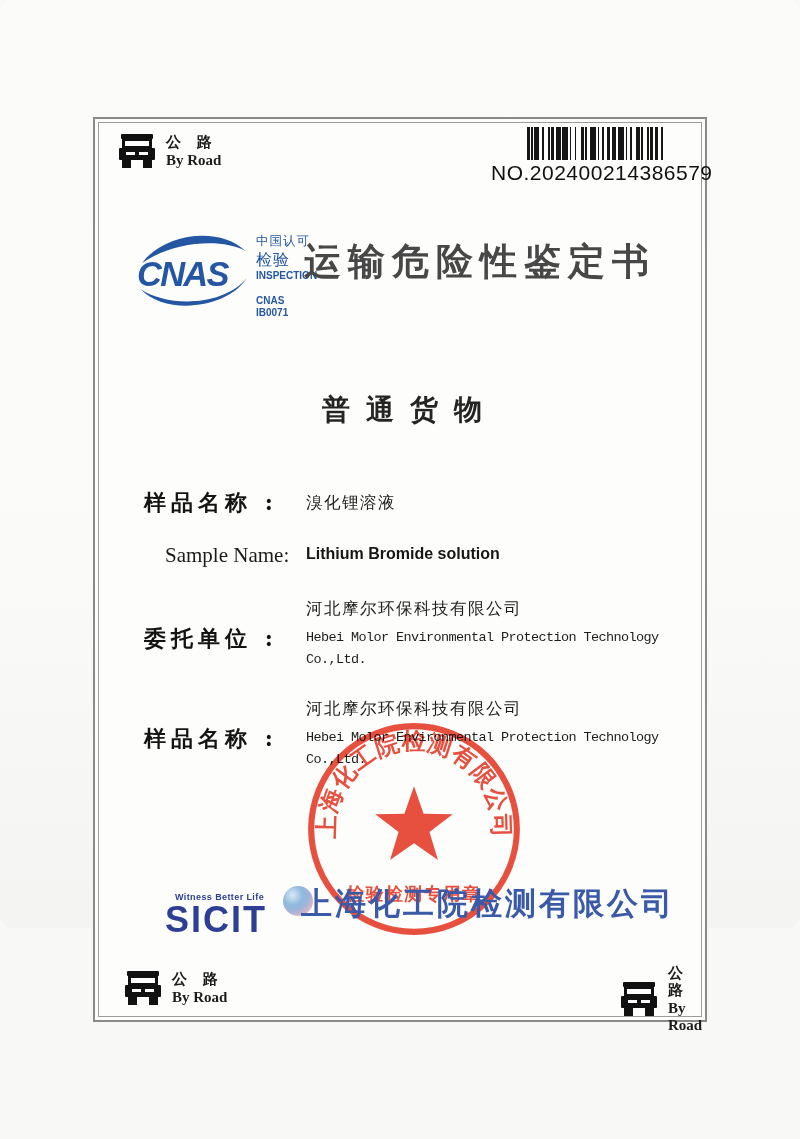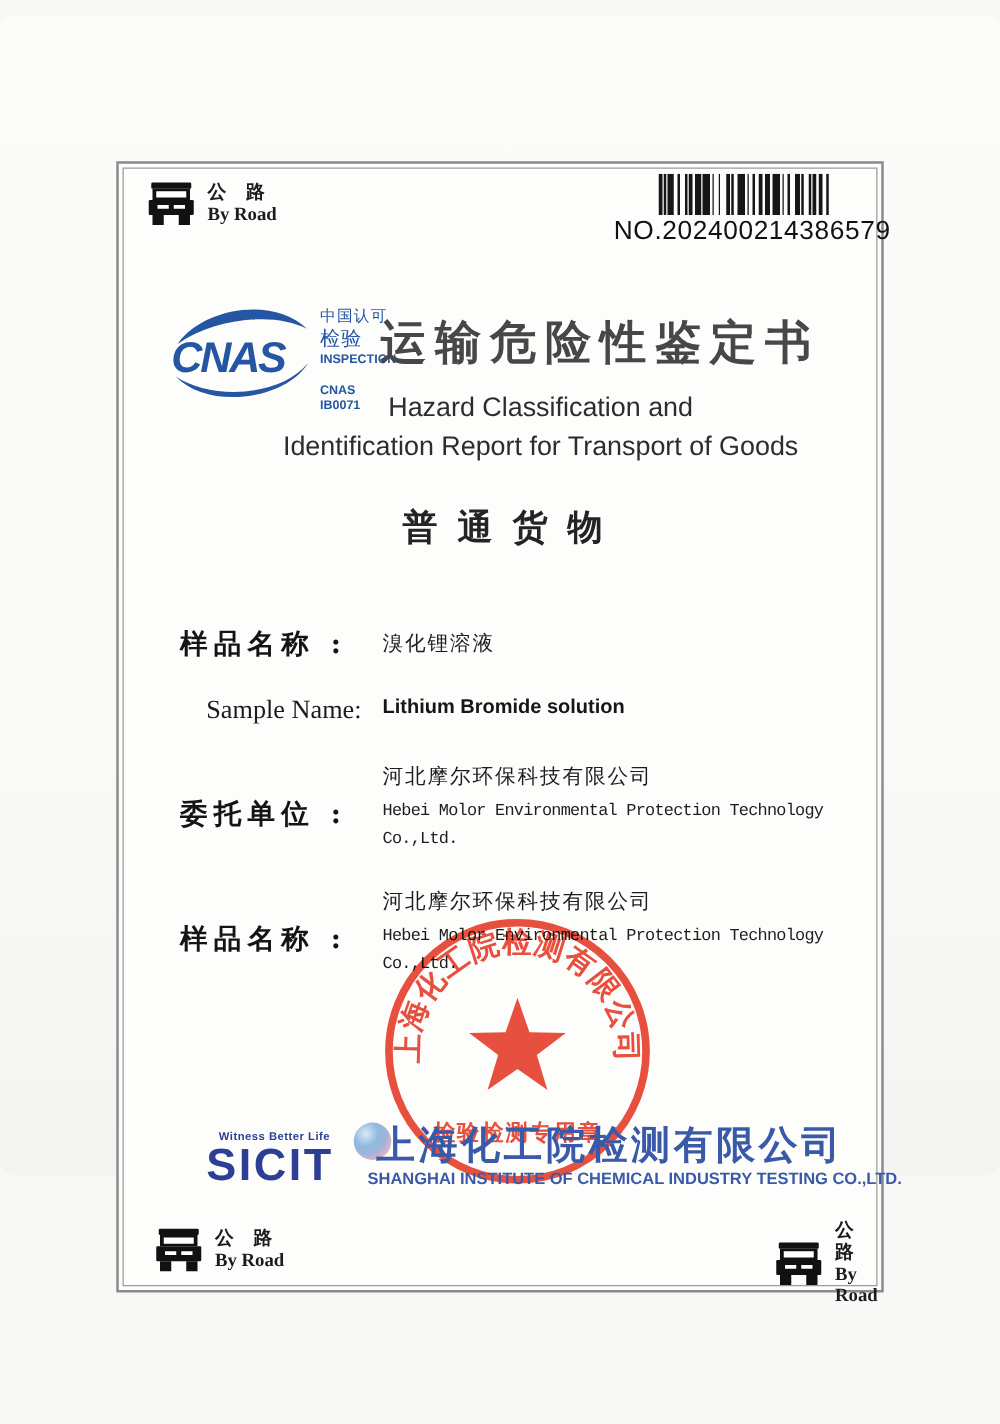--- a/index.html
+++ b/index.html
@@ -5,21 +5,21 @@
   * { margin:0; padding:0; box-sizing:border-box; }
   html,body { width:800px; height:1139px; }
   body {
     position:relative;
     background:#f8f8f6;
     font-family:"Liberation Sans", sans-serif;
     color:#2e2e2e;
     overflow:hidden;
   }
   .sheet {
-    position:absolute; left:0; top:12px; width:800px; height:928px;
+    position:absolute; left:0; top:0; width:800px; height:928px;
     background:linear-gradient(180deg,#fbfbf9 0%, #fafaf8 60%, #f4f4f2 100%);
     border-radius:12px;
   }
   
   .frame {
     position:absolute; left:93px; top:117px; width:614px; height:905px;
     border:2px solid #8a8a8a;
     background:#fdfdfb;
   }
   .frame-inner {
@@ -198,24 +198,20 @@
         </svg>
         <div class="cnas-side">
           <div class="b1">中国认可</div>
           <div class="b2">检验</div>
           <div class="b3">INSPECTION</div>
           <div class="b4">CNAS IB0071</div>
         </div>
       </div>
 
       <div class="title-cn">运输危险性鉴定书</div>
-      <div class="title-en">
-        <div>Hazard Classification and</div>
-        <div>Identification Report for Transport of Goods</div>
-      </div>
       <div class="category-cn">普通货物</div>
 
       <div class="f-label" style="top:369px;">样品名称 :</div>
       <div class="f-val-cn" style="top:373px;">溴化锂溶液</div>
       <div class="f-label-serif" style="top:424px;">Sample Name:</div>
       <div class="f-val-sans" style="top:426px;">Lithium Bromide solution</div>
 
       <div class="f-val-cn" style="top:479px;">河北摩尔环保科技有限公司</div>
       <div class="f-label" style="top:505px;">委托单位 :</div>
       <div class="f-val-mono" style="top:508px;">Hebei Molor Environmental Protection Technology
@@ -237,21 +233,20 @@
         </text>
         <text x="110" y="180" text-anchor="middle" font-size="17.5" font-weight="700" fill="#e8402e" letter-spacing="1.5">检验检测专用章</text>
       </svg>
 
       <div class="sicit">
         <div class="tag">Witness Better Life</div>
         <div class="name">SICIT</div>
         <div class="sphere"></div>
       </div>
       <div class="company-cn">上海化工院检测有限公司</div>
-      <div class="company-en">SHANGHAI INSTITUTE OF CHEMICAL INDUSTRY TESTING CO.,LTD.</div>
 
       <div class="road-badge badge-bl">
         <svg class="truck" viewBox="0 0 40 37">
           <rect x="4" y="1" width="32" height="5" rx="1" fill="#111"></rect>
           <rect x="5" y="6" width="30" height="9" fill="#111"></rect>
           <rect x="8" y="8" width="24" height="5" fill="#fff"></rect>
           <rect x="2" y="15" width="36" height="12" rx="1" fill="#111"></rect>
           <rect x="9" y="19" width="9" height="3" fill="#fff"></rect>
           <rect x="22" y="19" width="9" height="3" fill="#fff"></rect>
           <rect x="5" y="27" width="9" height="8" fill="#111"></rect>

